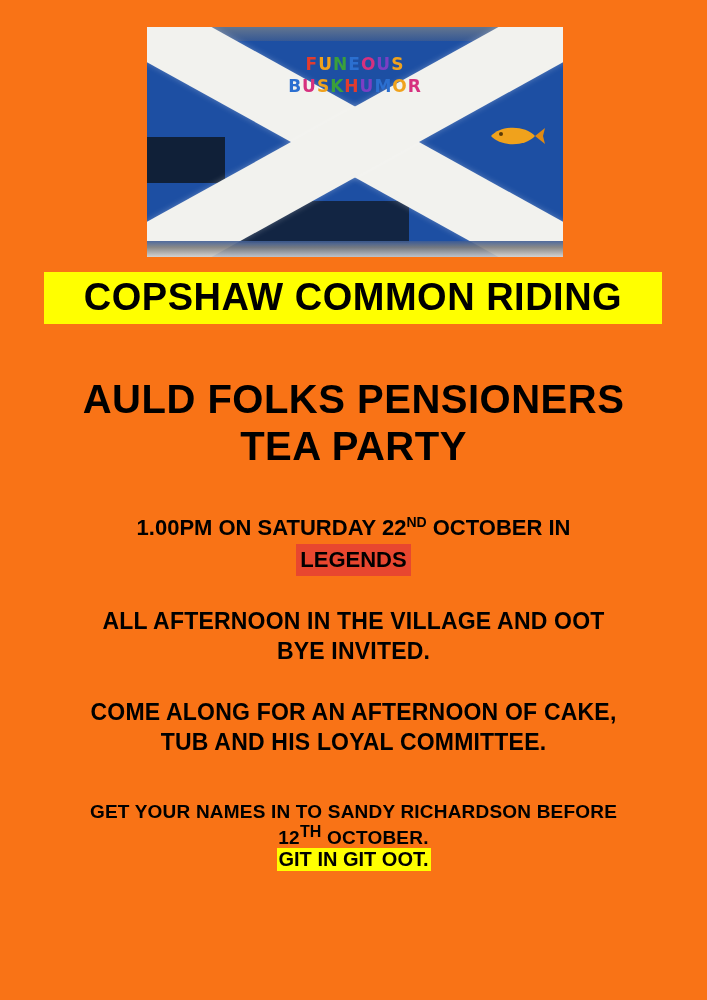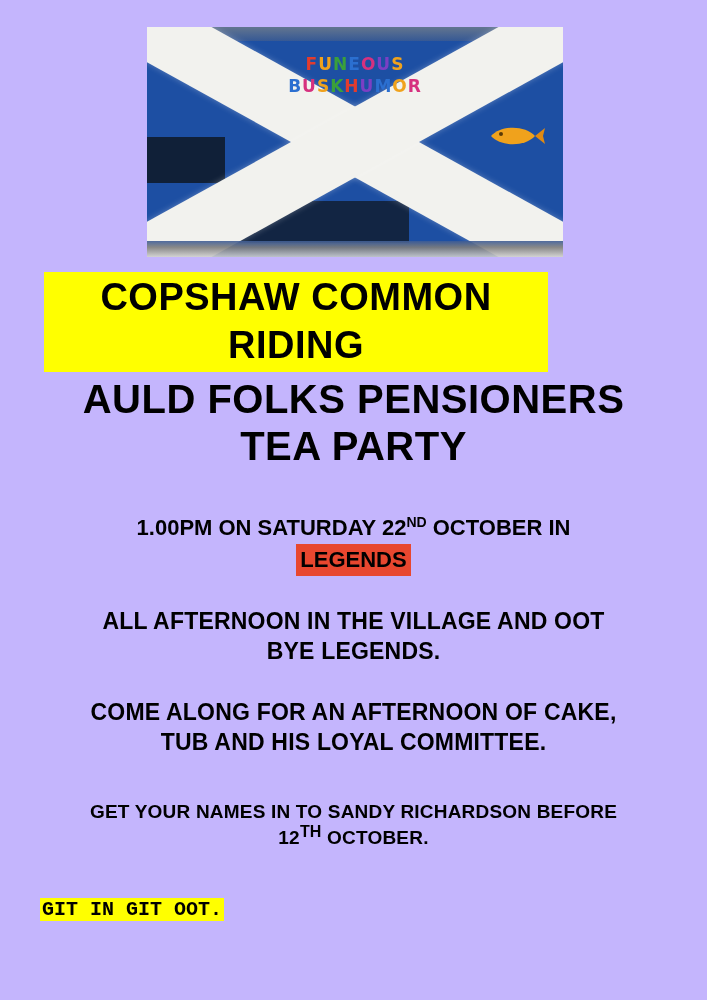--- a/index.html
+++ b/index.html
@@ -11,21 +11,21 @@
     width: 707px;
     height: 1000px;
     font-family: "Liberation Sans", sans-serif;
     color: #000000;
     overflow: hidden;
   }
   .poster {
     position: relative;
     width: 707px;
     height: 1000px;
-    background: #c4b5fd;
+    background: #f97316;
     box-sizing: border-box;
   }
 
   
   .photo-wrap {
     position: absolute;
     left: 147px;
     top: 27px;
     width: 416px;
     height: 230px;
@@ -104,21 +104,21 @@
     width: 58px;
     height: 26px;
     z-index: 4;
   }
 
   
   .title-bar {
     position: absolute;
     left: 44px;
     top: 272px;
-    width: 504px;
+    width: 618px;
     background: #ffff00;
     text-align: center;
   }
   .title-bar .title {
     font-size: 38px;
     font-weight: bold;
     letter-spacing: .5px;
     line-height: 48px;
     padding: 1px 0 3px 0;
   }
@@ -181,23 +181,23 @@
   }
   .para-names sup {
     font-size: 16px;
     vertical-align: super;
     line-height: 0;
   }
 
   .footer {
     position: absolute;
     left: 40px;
-    top: 898px;
-    width: 627px;
-    font-family: Liberation Mono, monospace;
+    top: 848px;
+    width: 627px;
+    text-align: center;
   }
   .footer .hl {
     display: inline-block;
     background: #ffff00;
     font-size: 20px;
     font-weight: bold;
     padding: 0 2px;
   }
 </style>
 </head>
@@ -240,21 +240,21 @@
     <div>TEA PARTY</div>
   </div>
 
   <div class="when">
     <div><span>1.00PM ON SATURDAY 22</span><sup>ND</sup><span> OCTOBER IN</span></div>
     <div><span class="venue">LEGENDS</span></div>
   </div>
 
   <div class="para para-invite">
     <div>ALL AFTERNOON IN THE VILLAGE AND OOT</div>
-    <div>BYE LEGENDS.</div>
+    <div>BYE INVITED.</div>
   </div>
 
   <div class="para para-come">
     <div>COME ALONG FOR AN AFTERNOON OF CAKE,</div>
     <div>TUB AND HIS LOYAL COMMITTEE.</div>
   </div>
 
   <div class="para para-names">
     <div>GET YOUR NAMES IN TO SANDY RICHARDSON BEFORE</div>
     <div><span>12</span><sup>TH</sup><span> OCTOBER.</span></div>

